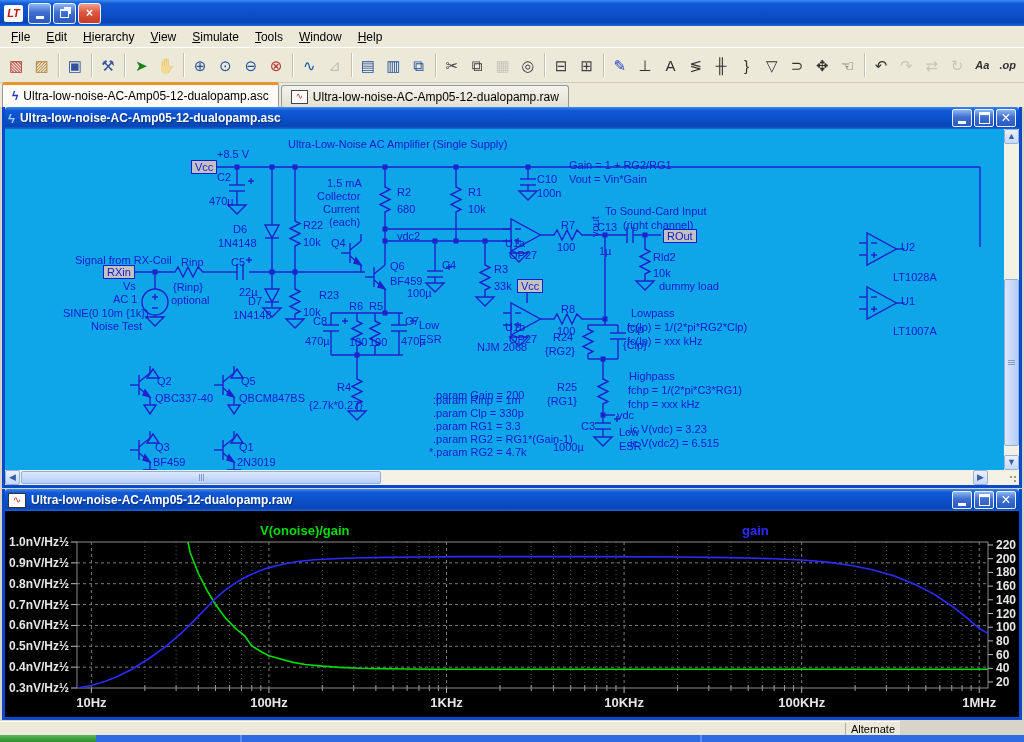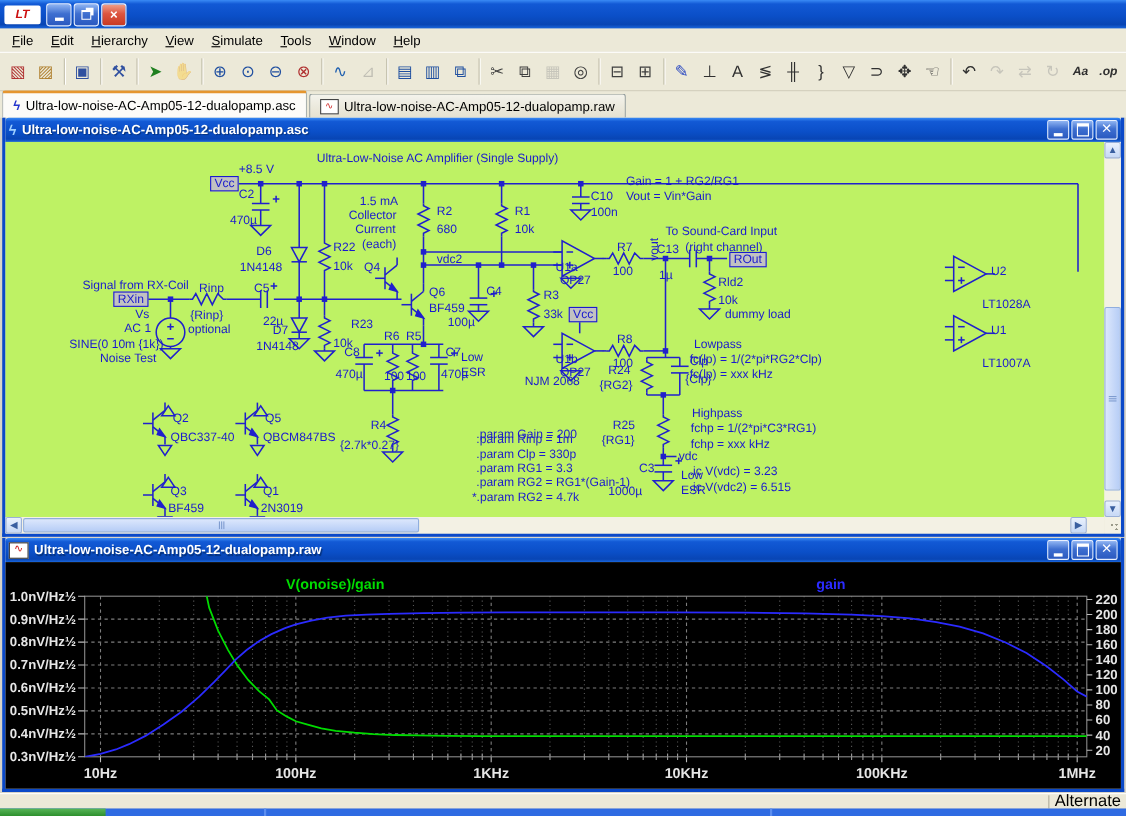--- a/index.html
+++ b/index.html
@@ -2,21 +2,21 @@
 <html><head>
 <meta charset="utf-8">
 <style>
   html,body{margin:0;padding:0}
   body{width:1024px;height:742px;overflow:hidden;position:relative;
        font-family:"Liberation Sans",sans-serif;background:#d8d4c8;}
   
   .titlebar{position:absolute;left:0;top:0;width:1024px;height:26px;
     background:linear-gradient(180deg,#3a8bf5 0%,#1259d5 14%,#0b4fc8 55%,#0845b4 86%,#1b67de 100%);
     display:flex;align-items:center;padding:0 4px;box-sizing:border-box;color:#fff;}
-  .logo{width:33px;height:17px;background:#fff;border-radius:2px;color:#cc1111;
+  .logo{width:19px;height:17px;background:#fff;border-radius:2px;color:#cc1111;
     font-style:italic;font-weight:bold;font-size:11px;display:flex;align-items:center;
     justify-content:center;margin-right:5px;flex:none}
   .title-text{font-weight:bold;font-size:13px;flex:1;text-shadow:1px 1px 1px #05307a;
     white-space:nowrap;overflow:hidden}
   .win-buttons{display:flex;gap:2px}
   .wbtn{width:21px;height:19px;border-radius:3px;border:1px solid #e8f0ff;display:flex;
     align-items:center;justify-content:center;color:#fff;font-size:12px;font-weight:bold;
     background:linear-gradient(180deg,#8fb4f2,#3e6fd0 45%,#2a59c0);line-height:1}
   .wbtn.close{background:linear-gradient(180deg,#f0a089,#dd5540 45%,#c83a22)}
   .glyph-min{display:block;width:8px;height:3px;background:#fff;margin-top:8px}
@@ -55,21 +55,21 @@
   .mdi-title .title-text{font-size:12px}
   .mdi-btn{width:18px;height:16px;border-radius:2px;border:1px solid #e8f0ff;display:flex;
     align-items:center;justify-content:center;color:#fff;
     background:linear-gradient(180deg,#8fb4f2,#3e6fd0 45%,#2a59c0)}
   .mdi-icon-asc{color:#9fd0ff;font-weight:bold;font-size:13px;margin-right:5px}
   .mdi-icon-raw{width:16px;height:13px;background:#fff;border:1px solid #333;font-size:10px;
     color:#cc2222;line-height:11px;text-align:center;margin-right:5px;overflow:hidden}
   #schem-window{top:107px;height:381px}
   #wave-window{top:489px;height:231px}
   .schem-canvas{position:absolute;left:0px;top:22px;width:999px;height:341px;
-    background:#bef264;overflow:hidden}
+    background:#0ea5e9;overflow:hidden}
   .schem-label{position:absolute;color:#1a1ace;font-size:11px;line-height:12px;white-space:pre}
   .schem-flag{border:1px solid #1a1ace;padding:0 3px;background:#c2c2c2}
   .schem-vert{transform:rotate(-90deg);transform-origin:left top}
   .schem-canvas svg{position:absolute;left:0;top:0}
   
   .vscroll{position:absolute;right:0;top:22px;width:15px;height:341px;background:#f3f1e4;
     display:flex;flex-direction:column;align-items:center}
   .hscroll{position:absolute;left:0;bottom:0;width:999px;height:15px;background:#f3f1e4;
     display:flex;align-items:center}
   .scroll-btn{width:15px;height:15px;background:linear-gradient(#e9f1fd,#c6d8f6);
@@ -85,23 +85,23 @@
   .grip-line-v{width:1px;height:7px;background:#7f9cd0}
   .corner-grip{position:absolute;right:0;bottom:0;width:15px;height:15px;background:#f3f1e4;
     display:flex;align-items:flex-end;justify-content:flex-end;padding:2px;box-sizing:border-box}
   .grip-dots{width:8px;height:8px;
     background:radial-gradient(circle at 2px 2px,#9a9a8a 1px,transparent 1px),
                radial-gradient(circle at 6px 2px,#9a9a8a 1px,transparent 1px),
                radial-gradient(circle at 6px 6px,#9a9a8a 1px,transparent 1px)}
   
   .wave-pane{position:absolute;left:0;top:22px;width:1014px;height:206px;background:#000}
   
-  .statusbar{position:absolute;left:0;top:721px;width:1024px;height:14px;background:#ece9d8;
+  .statusbar{position:absolute;left:0;top:721px;width:900px;height:14px;background:#ece9d8;
     border-top:1px solid #fff;box-sizing:border-box;display:flex;justify-content:flex-end;
-    font-size:15px;color:#000;align-items:center}
+    font-size:11px;color:#000;align-items:center}
   .status-cell{border-left:1px solid #b0ac9c;padding:0 5px;height:12px;line-height:12px}
   .taskbar{position:absolute;left:0;top:735px;width:1024px;height:7px;background:#2f6be2}
   .task-start{position:absolute;left:0;top:0;width:96px;height:7px;
     background:linear-gradient(180deg,#59b659,#2c8f2c)}
   .task-sep{position:absolute;top:0;width:2px;height:7px;background:#5b8ef0}
 </style>
 </head>
 <body>
 
 <div class="titlebar">

